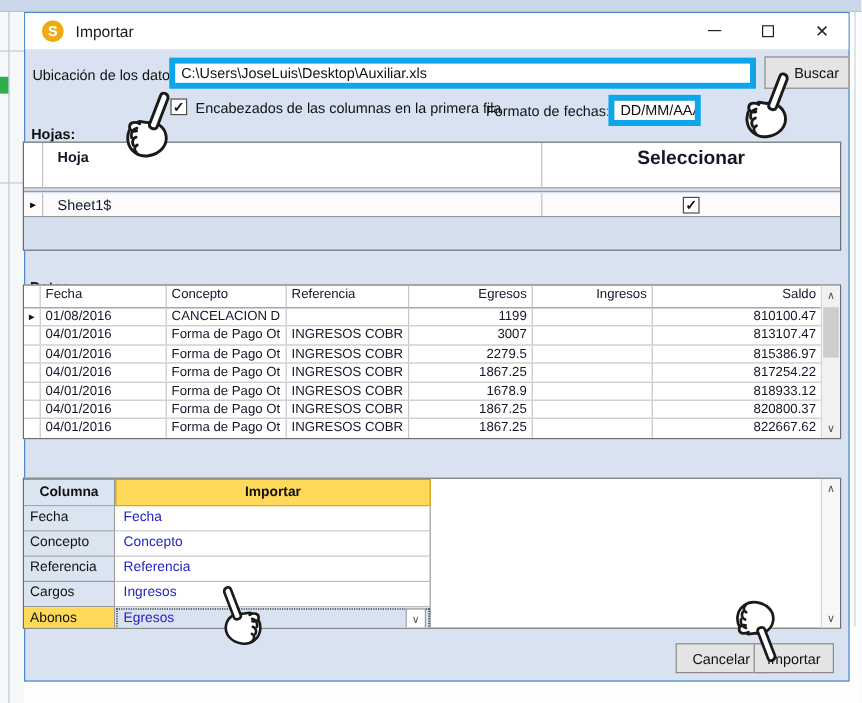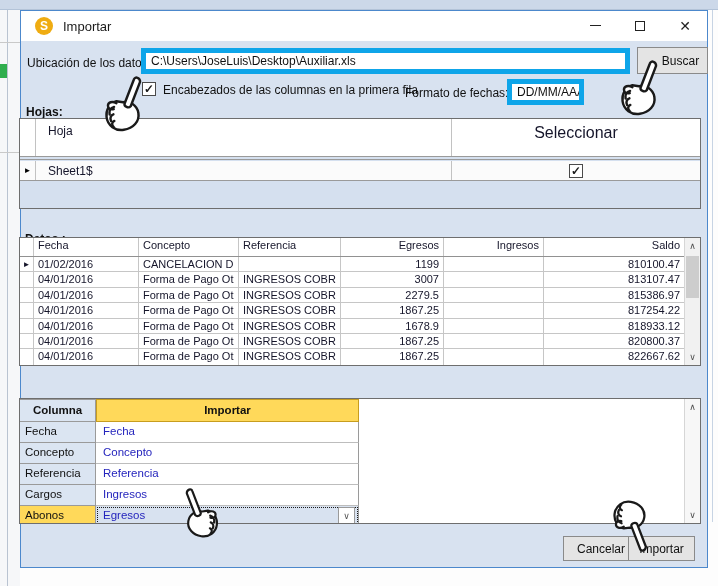--- a/index.html
+++ b/index.html
@@ -29,21 +29,21 @@
   .lbl { position:absolute; font-size:12px; color:#111; white-space:nowrap; }
   .lbl.bold { font-weight:bold; }
 
   .tbox { position:absolute; background:#fff; border:5px solid #0ea5e9; font-size:12px; color:#111; display:flex; align-items:center; padding-left:5px; white-space:nowrap; overflow:hidden; }
   .btn { position:absolute; background:#e4e4e4; border:1px solid #8a8a8a; font-size:12px; color:#111; display:flex; align-items:center; justify-content:center; font-family:"Liberation Sans", sans-serif; cursor:default; }
 
   .checkbox { position:absolute; width:14px; height:14px; background:#fff; border:1px solid #4a4a4a; font-size:12px; line-height:12px; text-align:center; color:#1a1a1a; font-weight:bold; }
 
   
   .sheets-box { position:absolute; left:19px; top:118px; width:682px; height:91px; background:#d5e0ef; border:1px solid #6e6e6e; overflow:hidden; }
-  .sh-header { position:absolute; left:0; top:0; width:680px; height:38px; background:#fff; border-bottom:1px solid #9a9a9a; display:flex; }
+  .sh-header { position:absolute; left:0; top:0; width:680px; height:38px; background:#fff; border-bottom:1px solid #9a9a9a; display:flex;font-weight:bold; }
   .sh-underline { position:absolute; left:0; top:40px; width:680px; height:1px; background:#9a9a9a; }
   .sh-sel { width:16px; border-right:1px solid #c2c2c2; }
   .sh-hoja { width:416px; border-right:1px solid #c2c2c2; padding:5px 0 0 12px; font-size:12px; color:#15152a; }
   .sh-selec { flex:1; text-align:center; padding-top:5px; font-size:16px; color:#15152a; }
   .sh-row { position:absolute; left:0; top:42px; width:680px; height:20px; background:#fbfbfb; border-bottom:1px solid #9a9a9a; display:flex; }
   .sh-row .rs { width:16px; border-right:1px solid #c2c2c2; font-size:8px; color:#000; display:flex; align-items:center; justify-content:center; }
   .sh-row .nm { width:416px; border-right:1px solid #c2c2c2; padding-left:12px; font-size:12px; color:#15152a; display:flex; align-items:center; }
   .sh-row .ck { flex:1; display:flex; align-items:center; justify-content:center; }
   .mini-check { width:14px; height:14px; background:#fff; border:1px solid #4a4a4a; font-size:12px; line-height:12px; text-align:center; font-weight:bold; color:#1a1a1a; }
 
@@ -152,21 +152,21 @@
         <div class="dg-cell">Fecha</div>
         <div class="dg-cell">Concepto</div>
         <div class="dg-cell">Referencia</div>
         <div class="dg-cell num">Egresos</div>
         <div class="dg-cell num">Ingresos</div>
         <div class="dg-cell num">Saldo</div>
       </div>
     <div>
         <div class="dg-row">
           <div class="dg-cell">►</div>
-          <div class="dg-cell">01/02/2016</div>
+          <div class="dg-cell">01/08/2016</div>
           <div class="dg-cell">CANCELACION D</div>
           <div class="dg-cell"></div>
           <div class="dg-cell num">1199</div>
           <div class="dg-cell num"></div>
           <div class="dg-cell num">810100.47</div>
         </div>
         <div class="dg-row">
           <div class="dg-cell"></div>
           <div class="dg-cell">04/01/2016</div>
           <div class="dg-cell">Forma de Pago Ot</div>

